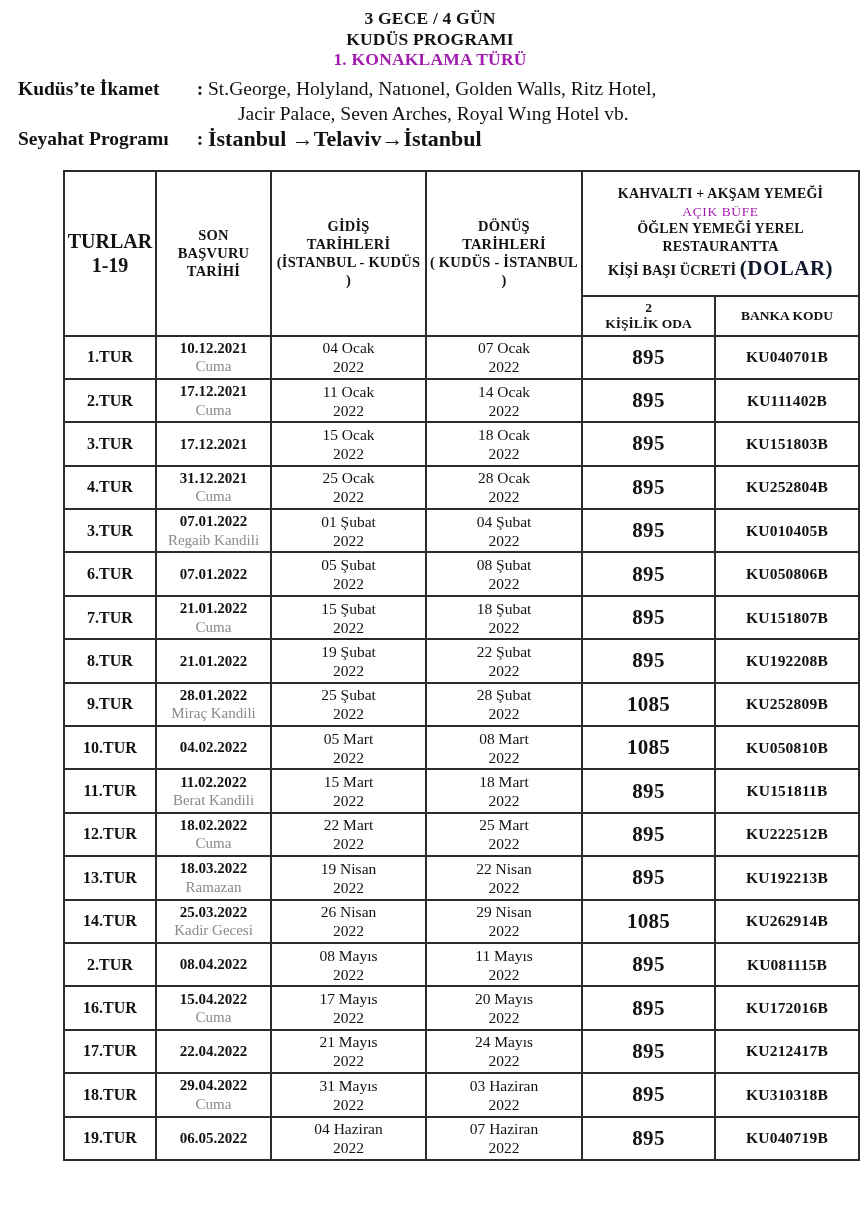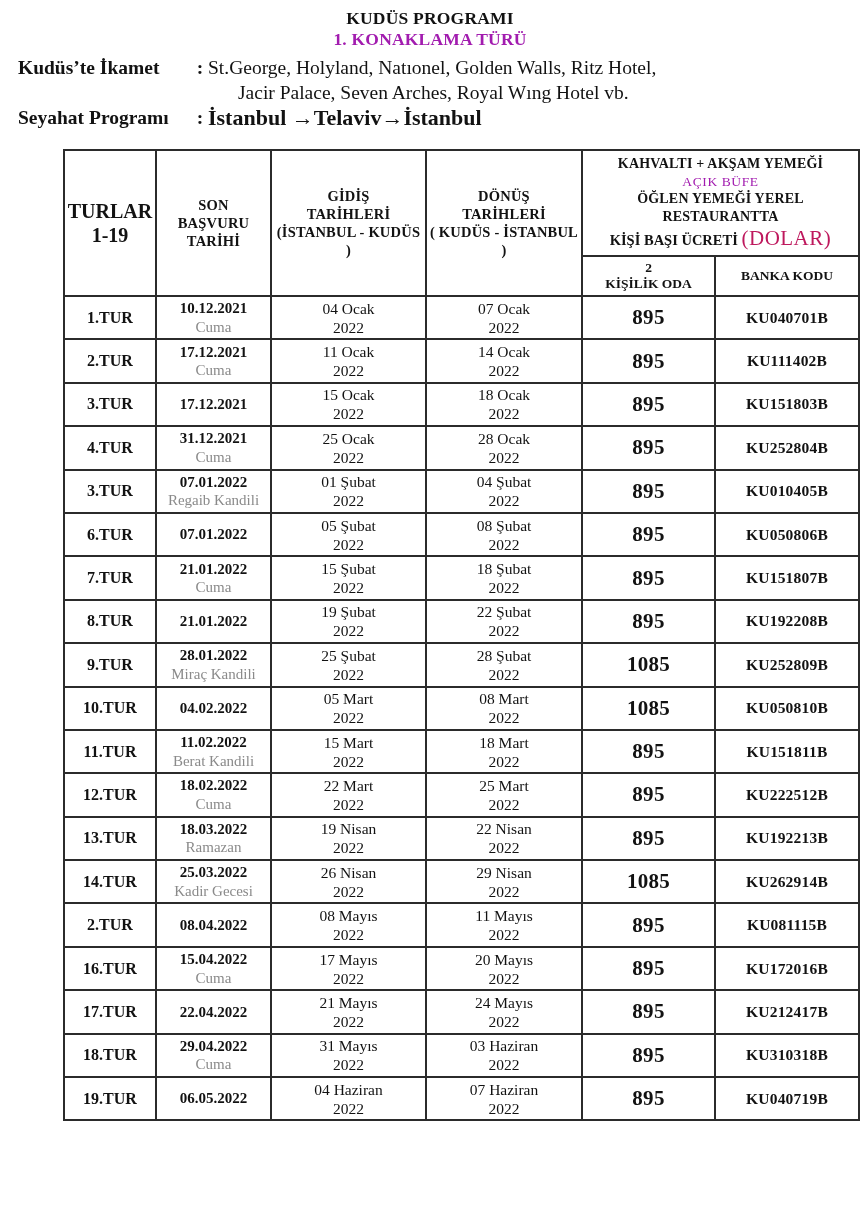--- a/index.html
+++ b/index.html
@@ -34,44 +34,45 @@
     width: 795px;
     margin: 19px 0 0 63px;
   }
   table.tours th, table.tours td {
     border: 2px solid #2b2b2b;
     padding: 0 2px;
     text-align: center;
     vertical-align: middle;
     overflow: hidden;
   }
-  thead tr.hrow1 th { height: 106px; }
+  thead tr.hrow1 th { height: 125px; }
   thead tr.hrow2 th { height: 40px; }
   tbody td { height: 43.4px; }
 
   .th-tours { font-size: 20px; font-weight: bold; line-height: 24px; }
   .th-std { font-size: 14.5px; font-weight: bold; line-height: 18px; letter-spacing: 0.2px; }
   .th-sub { font-size: 13.5px; font-weight: bold; line-height: 16px; }
 
   .meal-line1, .meal-line3 { font-size: 14px; font-weight: bold; line-height: 18px; letter-spacing: 0.2px; }
   .meal-line2 { font-size: 13.5px; font-weight: normal; color: #a21caf; line-height: 17px; letter-spacing: 0.6px; }
   .meal-line4 { font-size: 14.5px; font-weight: bold; line-height: 24px; }
-  .meal-currency { font-size: 21px; font-weight: normal; color: #be185d; letter-spacing: 0.5px; }
+  .meal-currency { font-size: 21px; font-weight: bold; color: #0f172a; letter-spacing: 0.5px; }
 
   .cell-tur { font-size: 16px; font-weight: bold; }
   .dl-date { font-size: 15px; font-weight: bold; line-height: 18.5px; }
   .dl-note { font-size: 15px; font-weight: normal; color: #8a8a8a; line-height: 18.5px; text-align: center; }
   .cell-date { font-size: 15.5px; font-weight: normal; line-height: 19px; }
   .cell-price { font-size: 21px; font-weight: bold; letter-spacing: 0.3px; }
   .cell-bank { font-size: 15.5px; font-weight: bold; letter-spacing: 0.2px; }
 </style>
 </head>
 <body>
 
 <div class="doc-header">
+  <div class="title-line">3 GECE / 4 GÜN</div>
   <div class="title-line">KUDÜS PROGRAMI</div>
   <div class="title-line gray">1. KONAKLAMA TÜRÜ</div>
 </div>
 
 <div class="info">
   <div class="info-row">
     <span class="info-label">Kudüs’te İkamet</span>
     <span class="info-colon">:</span>
     <span class="info-value">
       <span class="line1">St.George, Holyland, Natıonel, Golden Walls, Ritz Hotel,</span><br>

